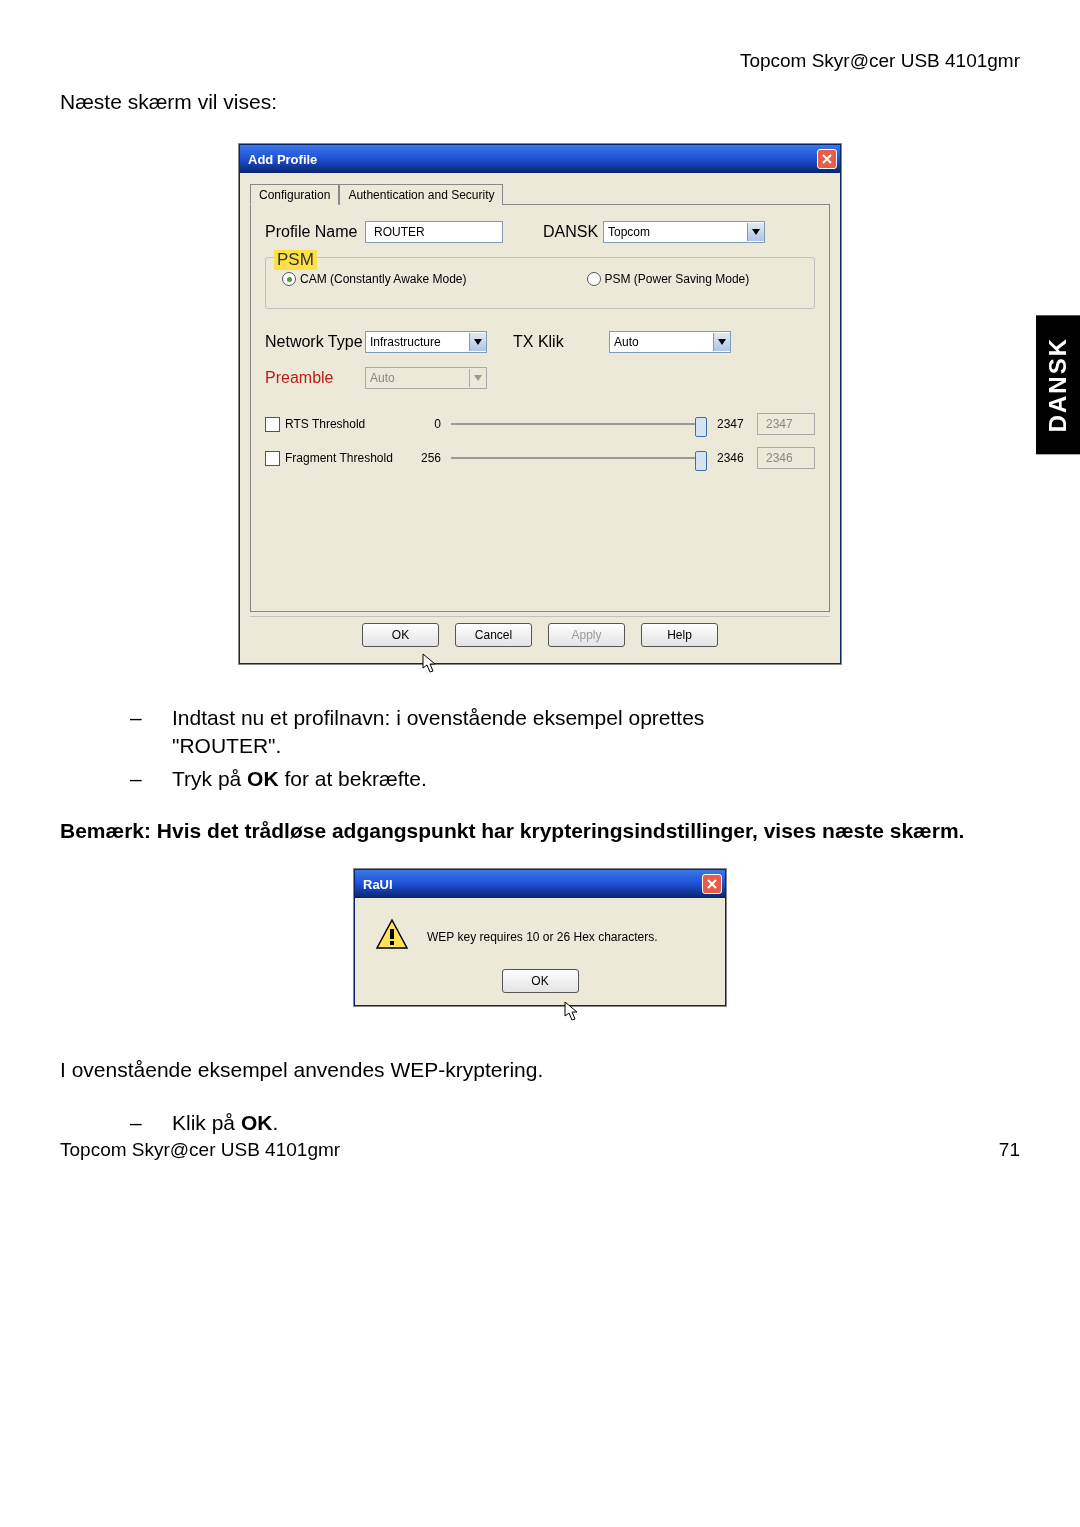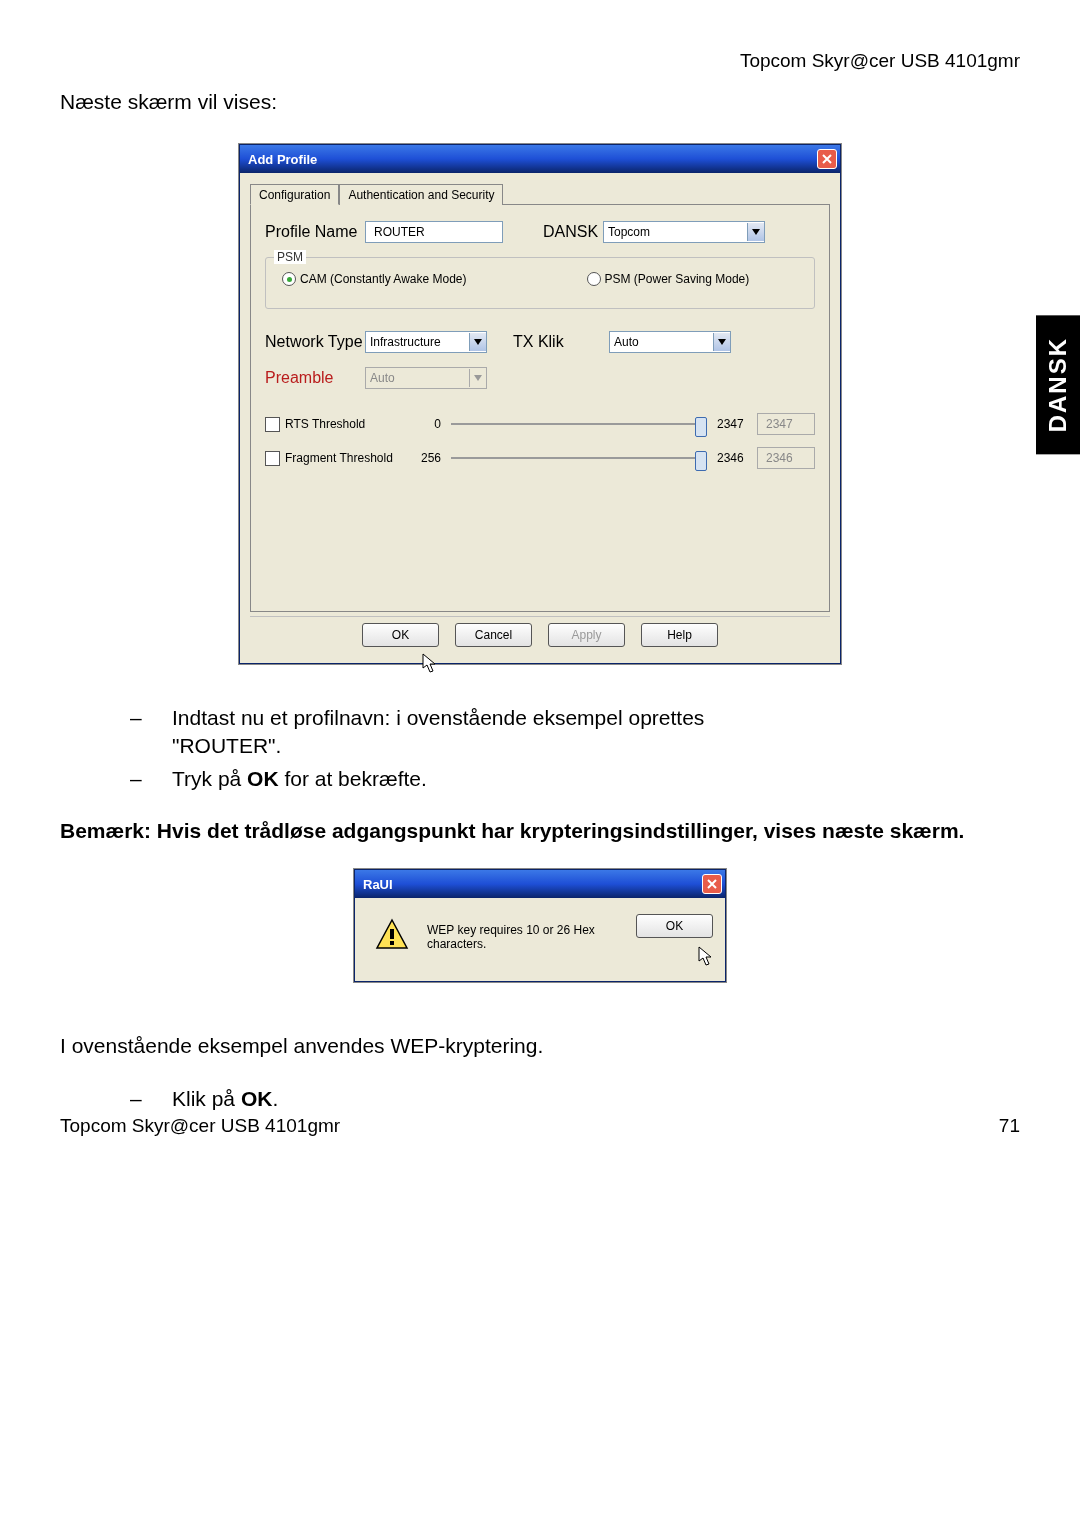--- a/index.html
+++ b/index.html
@@ -110,23 +110,23 @@
   .groupbox {
     border: 1px solid #c0c0c0;
     border-radius: 3px;
     margin: 6px 0 22px 0;
     padding: 14px 10px 22px 10px;
     position: relative;
   }
   .groupbox .legend {
     position: absolute;
     top: -8px; left: 8px;
-    background: #ffffff;
+    background: #fde047;
     padding: 0 3px;
-    font-size: 12px;
+    font-size: 17px;
     color: #333;
   }
   .radio-row { display: flex; gap: 120px; padding-left: 6px;}
   .radio-opt { display: flex; align-items: center; gap: 4px; font-size: 12px;}
   .radio {
     width:12px;height:12px;border:1px solid #555;border-radius:50%;
     display:inline-flex;align-items:center;justify-content:center;background:#fff;
   }
   .radio .dot{width:5px;height:5px;border-radius:50%;background:#38a838;}
 
@@ -172,21 +172,21 @@
     display:flex; gap:30px; font-size:21px; line-height:1.35;
     margin-left:70px; margin-bottom:4px;
   }
   ul.dashlist li .dash{width:12px;}
   ul.dashlist li .licontent{flex:1;}
   .para{font-size:21px; line-height:1.35; margin-bottom:24px;}
   .bold{font-weight:bold;}
 
   
   .dialog.small{width:370px;margin:0 auto 50px auto;}
-  .dialog.small .dlg-body{padding:16px 12px 12px 12px;display:flex;}
+  .dialog.small .dlg-body{padding:16px 12px 12px 12px;display:flex;flex-direction:column;}
   .msgrow{display:flex;align-items:center;gap:18px;padding:4px 4px 14px 8px;}
   .warnicon svg{width:34px;height:34px;}
   .msgtext{font-size:12px;}
   .okrow{display:flex;justify-content:center;}
 
   .footer{display:flex;justify-content:space-between;font-size:19px;margin-top:auto;}
   .footer-wrap{position:absolute;bottom:30px;left:60px;right:60px;}
 </style>
 </head>
 <body>

